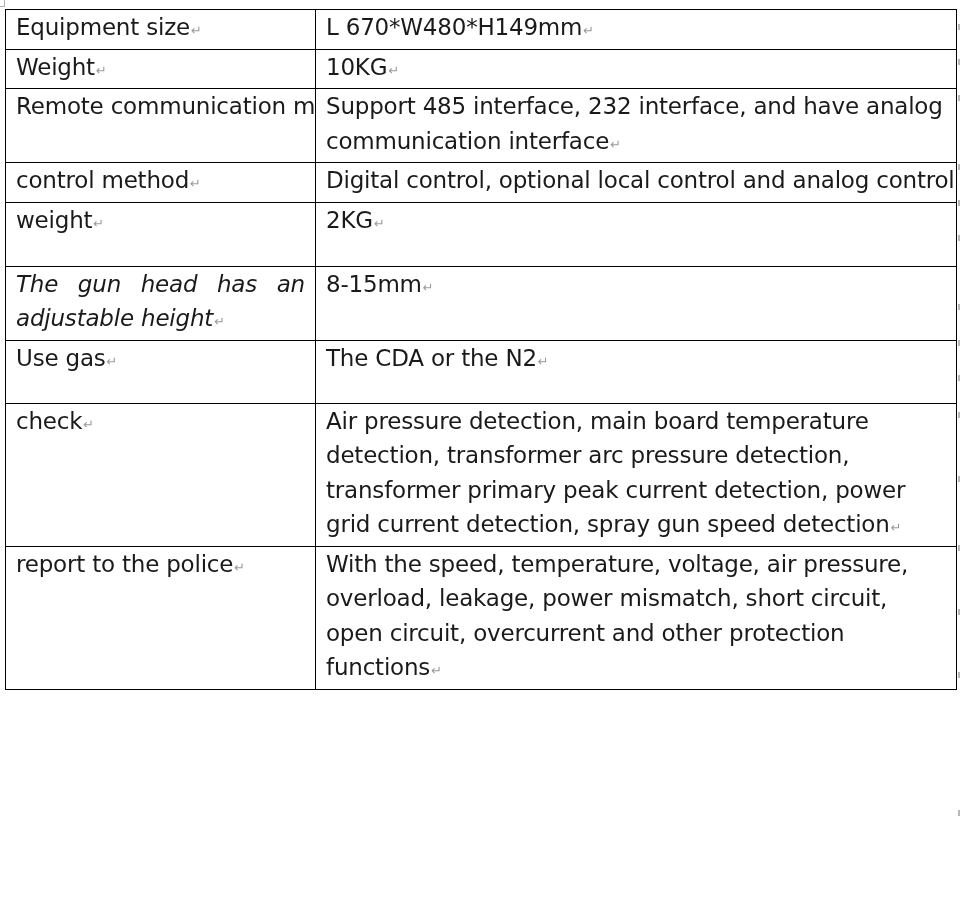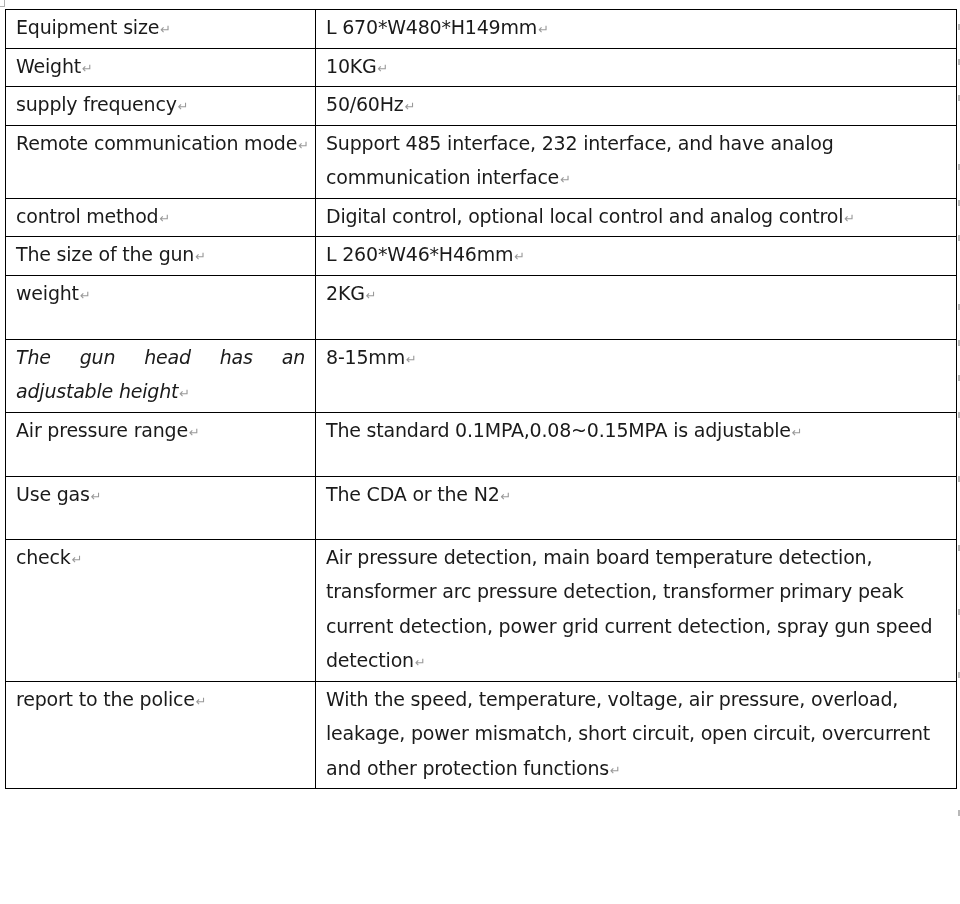--- a/index.html
+++ b/index.html
@@ -3,21 +3,21 @@
   <meta charset="utf-8">
   <style>
     html, body { margin: 0; padding: 0; background: #ffffff; }
     body { width: 960px; height: 904px; position: relative; overflow: hidden;
            font-family: "DejaVu Sans", sans-serif; color: #1a1a1a; }
     .corner-mark { position: absolute; left: 0; top: 0; width: 4px; height: 6px;
                    border-right: 1px solid #b0b0b0; border-bottom: 1px solid #b0b0b0; }
     table.spec { position: absolute; left: 5px; top: 9px; border-collapse: collapse;
                  width: 952px; table-layout: fixed; }
     table.spec td { border: 1px solid #000; vertical-align: top; padding: 0 10px;
-                    font-size: 19px; line-height: 34.5px; letter-spacing: -0.2px;
+                    font-size: 23px; line-height: 34.5px; letter-spacing: -0.2px;
                     word-wrap: break-word; }
     table.spec td.label { width: 289px; }
     td.justify { text-align: justify; text-align-last: left; font-style: italic; }
     .ret { color: #9a9a9a; font-size: 13px; margin-left: 1px; }
     .ret::before { content: "\21B5"; }
     .row-end { position: absolute; left: 958px; width: 2px; height: 6px; background: #b8b8b8; }
   </style>
 </head>
 <body>
 
@@ -26,47 +26,35 @@
 <table class="spec">
   <tbody>
     <tr style="height:35px">
       <td class="label"><span>Equipment size</span><span class="ret"></span></td>
       <td><span>L 670*W480*H149mm</span><span class="ret"></span></td>
     </tr>
     <tr style="height:36px">
       <td class="label"><span>Weight</span><span class="ret"></span></td>
       <td><span>10KG</span><span class="ret"></span></td>
     </tr>
-    <tr style="height:35px">
-      <td class="label"><span>supply frequency</span><span class="ret"></span></td>
-      <td><span>50/60Hz</span><span class="ret"></span></td>
-    </tr>
     <tr style="height:69px">
       <td class="label" style="white-space:nowrap;overflow:hidden"><span>Remote communication mode</span><span class="ret"></span></td>
       <td><span>Support 485 interface, 232 interface, and have analog communication interface</span><span class="ret"></span></td>
     </tr>
     <tr style="height:36px">
       <td class="label"><span>control method</span><span class="ret"></span></td>
       <td style="white-space:nowrap;overflow:hidden"><span>Digital control, optional local control and analog control</span><span class="ret"></span></td>
     </tr>
-    <tr style="height:37px">
-      <td class="label"><span>The size of the gun</span><span class="ret"></span></td>
-      <td><span>L 260*W46*H46mm</span><span class="ret"></span></td>
-    </tr>
     <tr style="height:64px">
       <td class="label"><span>weight</span><span class="ret"></span></td>
       <td><span>2KG</span><span class="ret"></span></td>
     </tr>
     <tr style="height:69px">
       <td class="label justify"><span>The gun head has an adjustable height</span><span class="ret"></span></td>
       <td><span>8-15mm</span><span class="ret"></span></td>
-    </tr>
-    <tr style="height:64px">
-      <td class="label"><span>Air pressure range</span><span class="ret"></span></td>
-      <td><span>The standard 0.1MPA,0.08~0.15MPA is adjustable</span><span class="ret"></span></td>
     </tr>
     <tr style="height:63px">
       <td class="label"><span>Use gas</span><span class="ret"></span></td>
       <td><span>The CDA or the N2</span><span class="ret"></span></td>
     </tr>
     <tr style="height:138px">
       <td class="label"><span>check</span><span class="ret"></span></td>
       <td><span>Air pressure detection, main board temperature detection, transformer arc pressure detection, transformer primary peak current detection, power grid current detection, spray gun speed detection</span><span class="ret"></span></td>
     </tr>
     <tr style="height:104px">

